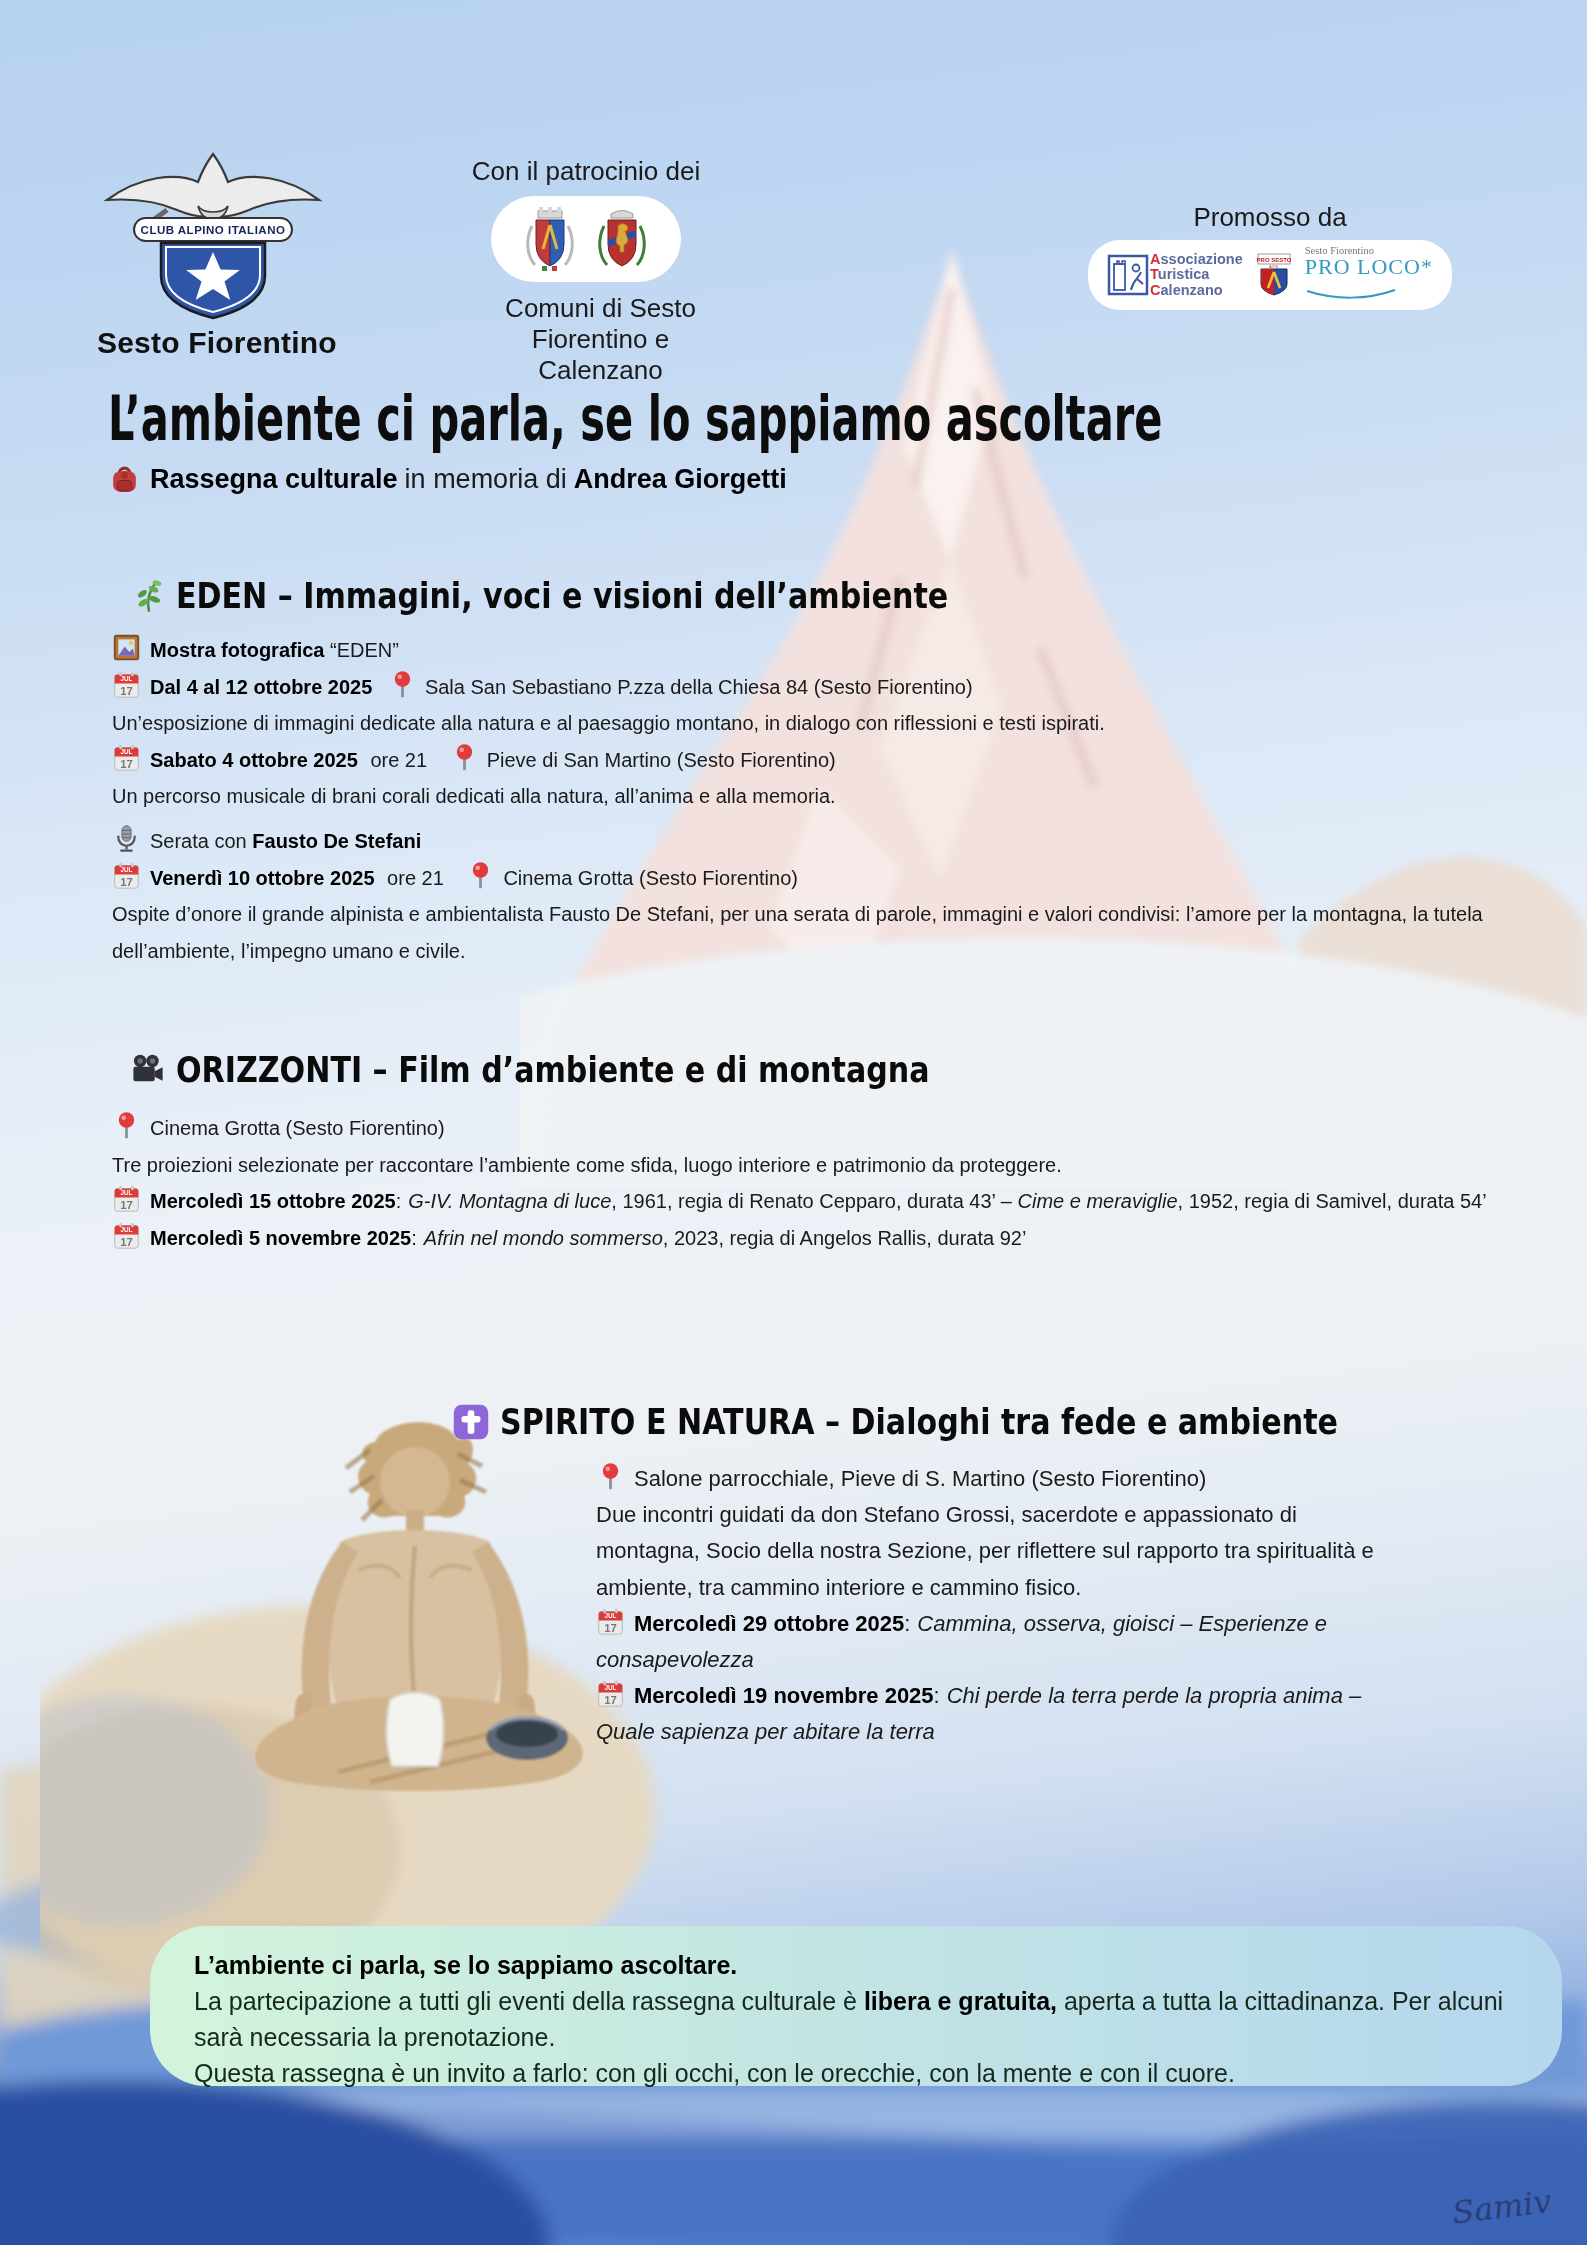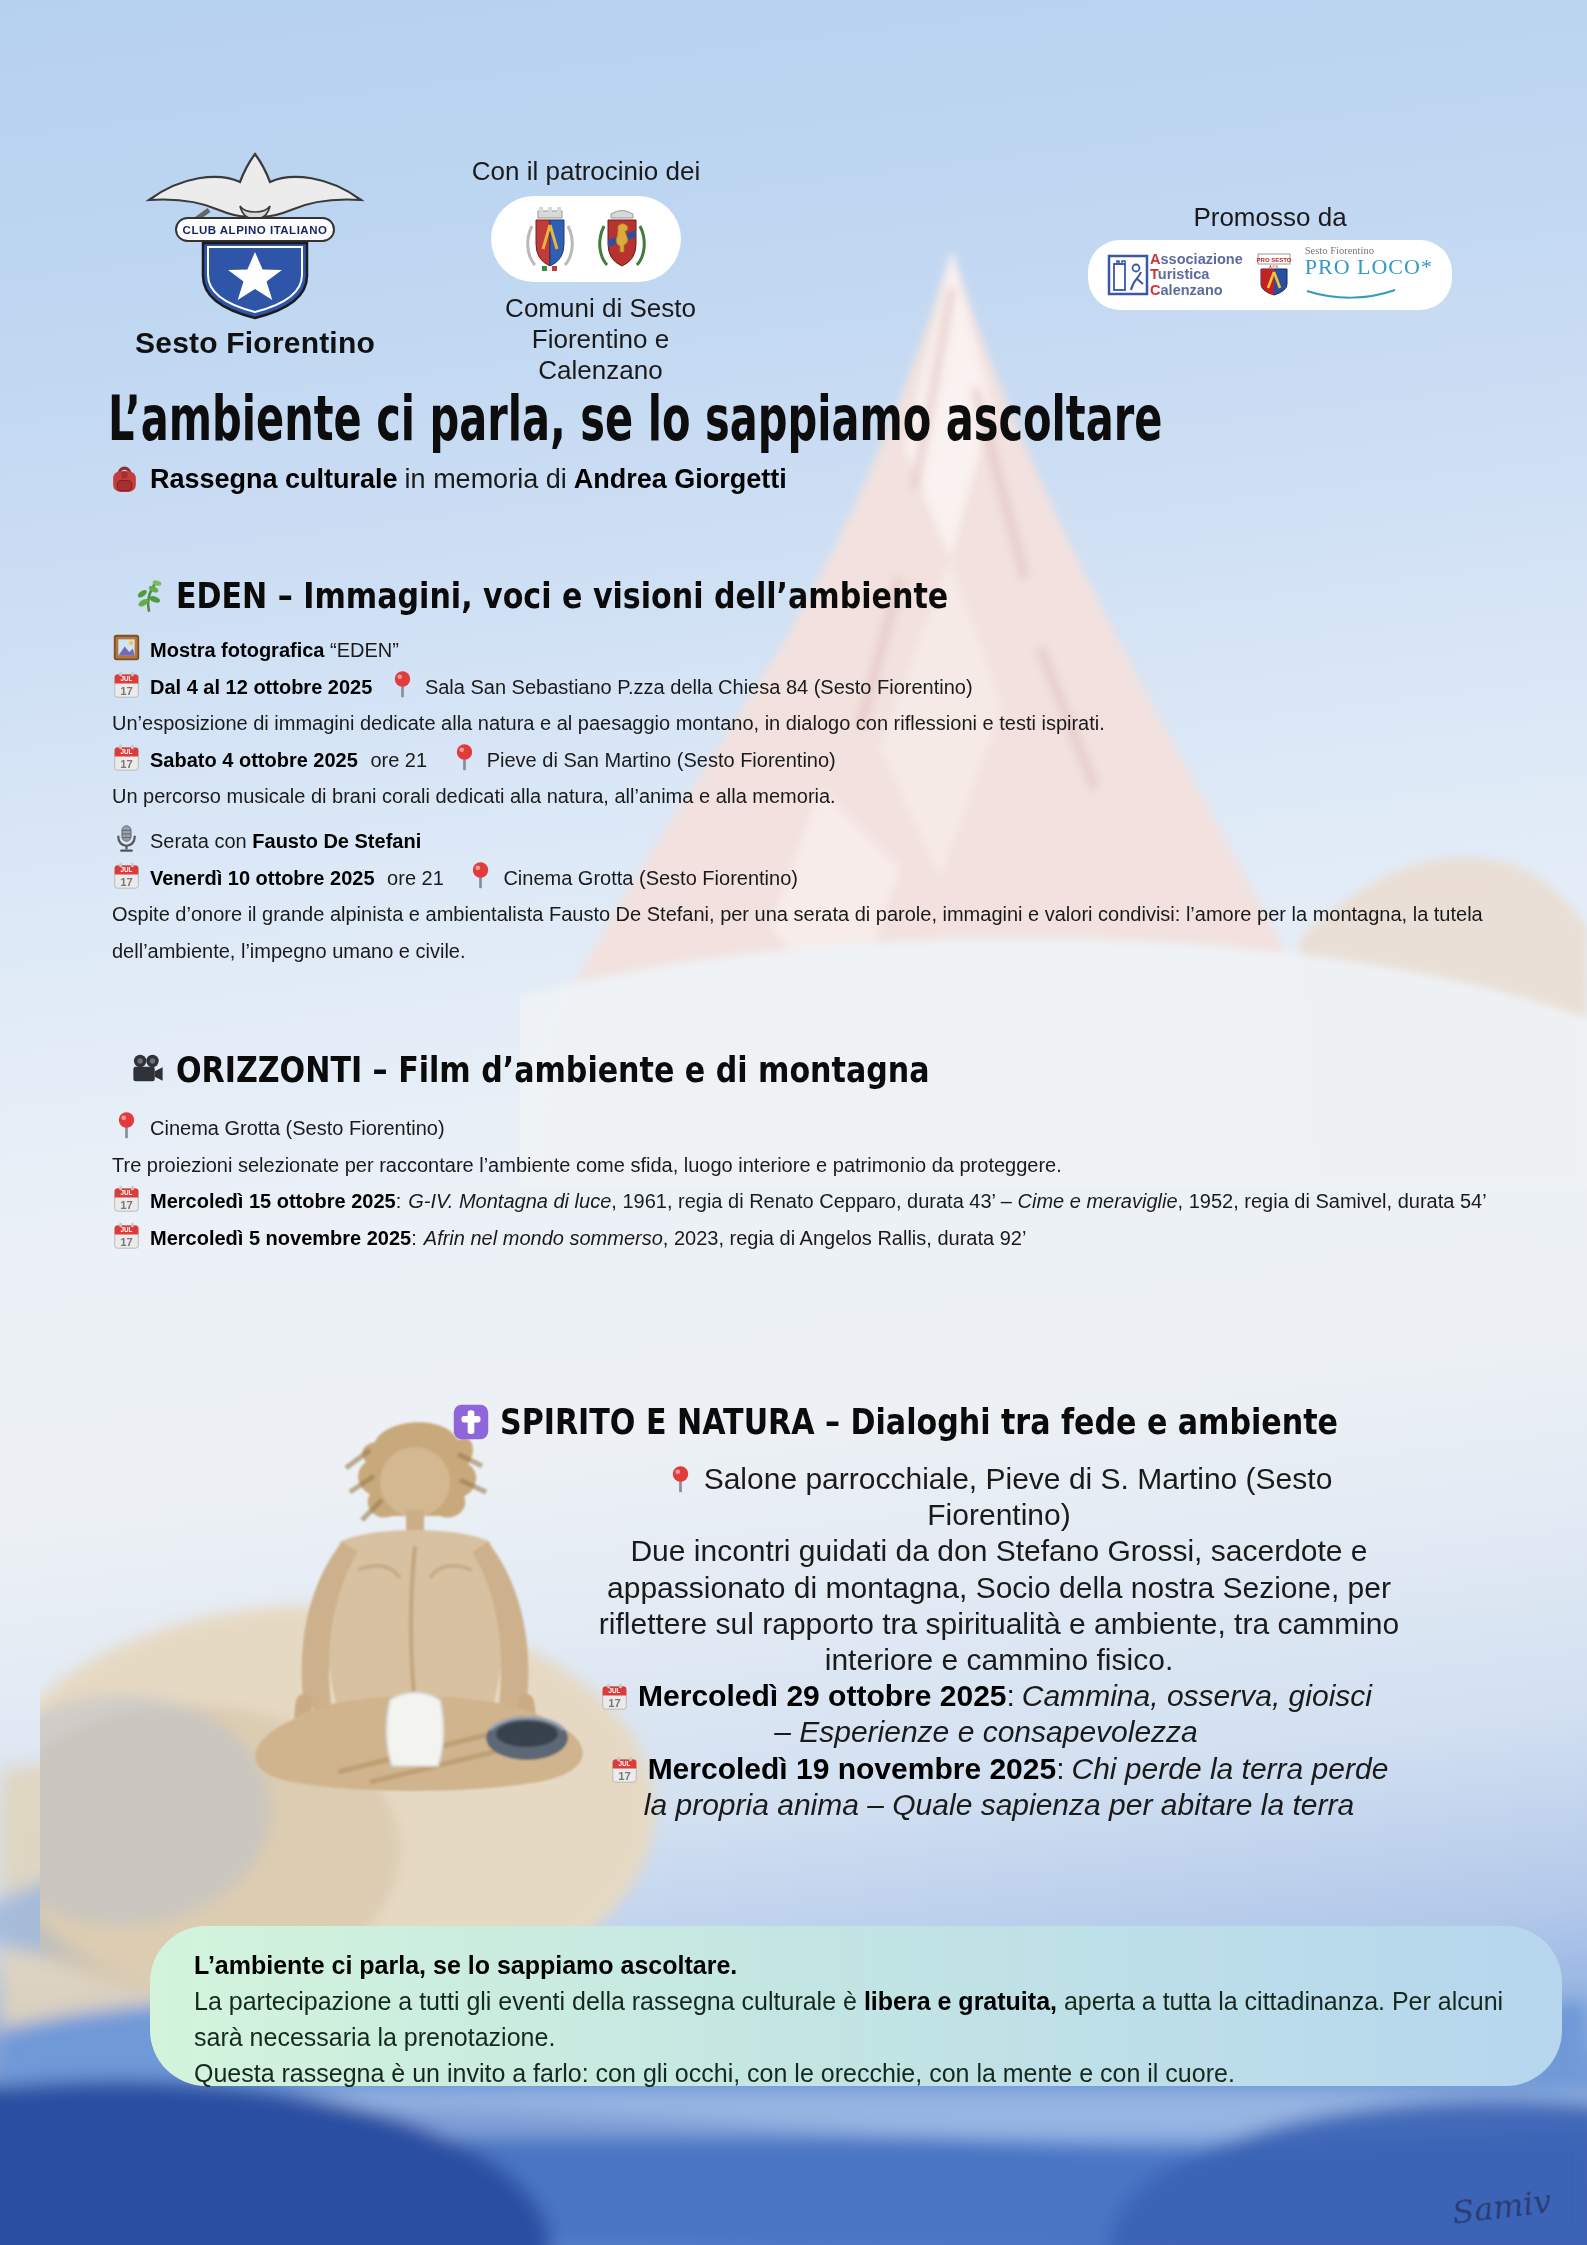--- a/index.html
+++ b/index.html
@@ -8,21 +8,21 @@
   
   .bg-sky{position:absolute;inset:0;
     background:
       radial-gradient(900px 500px at 4% 100%, rgba(32,64,148,.85) 0%, rgba(32,64,148,0) 60%),
       radial-gradient(1100px 420px at 96% 102%, rgba(52,92,176,.55) 0%, rgba(52,92,176,0) 60%),
       radial-gradient(700px 300px at 50% 99%, rgba(70,110,190,.55) 0%, rgba(70,110,190,0) 70%),
       linear-gradient(173deg,#b6d1ef 0%,#bcd5f1 10%,#c9dcf3 22%,#dde9f7 38%,#ecf1f7 52%,
                       #edf1f5 62%,#e2eaf4 70%,#d2e0f1 78%,#b3c9ea 86%,#86a9de 92%,#5b84cc 97%,#4a72bf 100%);}
   svg.layer{position:absolute;display:block;}
   
-  .cai{position:absolute;left:88px;top:148px;width:334px;text-align:center;}
+  .cai{position:absolute;left:97px;top:148px;width:334px;text-align:left;}
   .cai-label{font-size:30px;font-weight:bold;color:#111;margin-top:2px;letter-spacing:.2px;}
   .patron{position:absolute;left:448px;top:156px;width:276px;text-align:center;font-size:26px;}
   .pill{background:#fff;border-radius:46px;display:flex;align-items:center;justify-content:center;}
   .patron .pill{width:190px;margin:9px auto 0;padding:8px 0;gap:14px;}
   .patron-caption{margin-top:11px;line-height:31px;margin-left:29px;}
   .promoted{position:absolute;left:1088px;top:202px;width:364px;text-align:center;font-size:26px;}
   .promoted .pill{margin-top:7px;border-radius:32px;padding:7px 16px;gap:12px;height:56px;}
   .atc{display:flex;align-items:center;gap:1px;}
   .atc-text{text-align:left;font-size:14.5px;line-height:15.5px;color:#5b6b9e;font-weight:bold;}
   .atc-text .cap{color:#cf3333;}
@@ -371,21 +371,21 @@
         </svg><span class="b">Mercoledì 5 novembre 2025</span><span class="sep">:</span><span class="it">Afrin nel mondo sommerso</span><span>, 2023, regia di Angelos Rallis, durata 92’</span>
     </p>
   </div>
 
   <div class="sec-head" style="left:452px;top:1402px;">
     <svg class="ic" style="width:38px;height:38px;margin:0;">
         <use href="#i-cross"></use>
       </svg>
     <span class="hd">SPIRITO E NATURA – Dialoghi tra fede e ambiente</span>
   </div>
-  <div class="body-col" style="left:596px;top:1461px;width:806px;font-size:30px;line-height:36.2px;text-align:center;">
+  <div class="body-col" style="left:596px;top:1461px;width:806px;font-size:22px;line-height:36.2px;">
     <p>
       <svg class="ic">
           <use href="#i-pin"></use>
         </svg><span>Salone parrocchiale, Pieve di S. Martino (Sesto Fiorentino)</span>
     </p>
     <p>Due incontri guidati da don Stefano Grossi, sacerdote e appassionato di montagna, Socio della nostra Sezione, per riflettere sul rapporto tra spiritualità e ambiente, tra cammino interiore e cammino fisico.</p>
     <p class="w780">
       <svg class="ic">
           <use href="#i-cal"></use>
         </svg><span class="b">Mercoledì 29 ottobre 2025</span><span class="sep">:</span><span class="it">Cammina, osserva, gioisci – Esperienze e consapevolezza</span>

